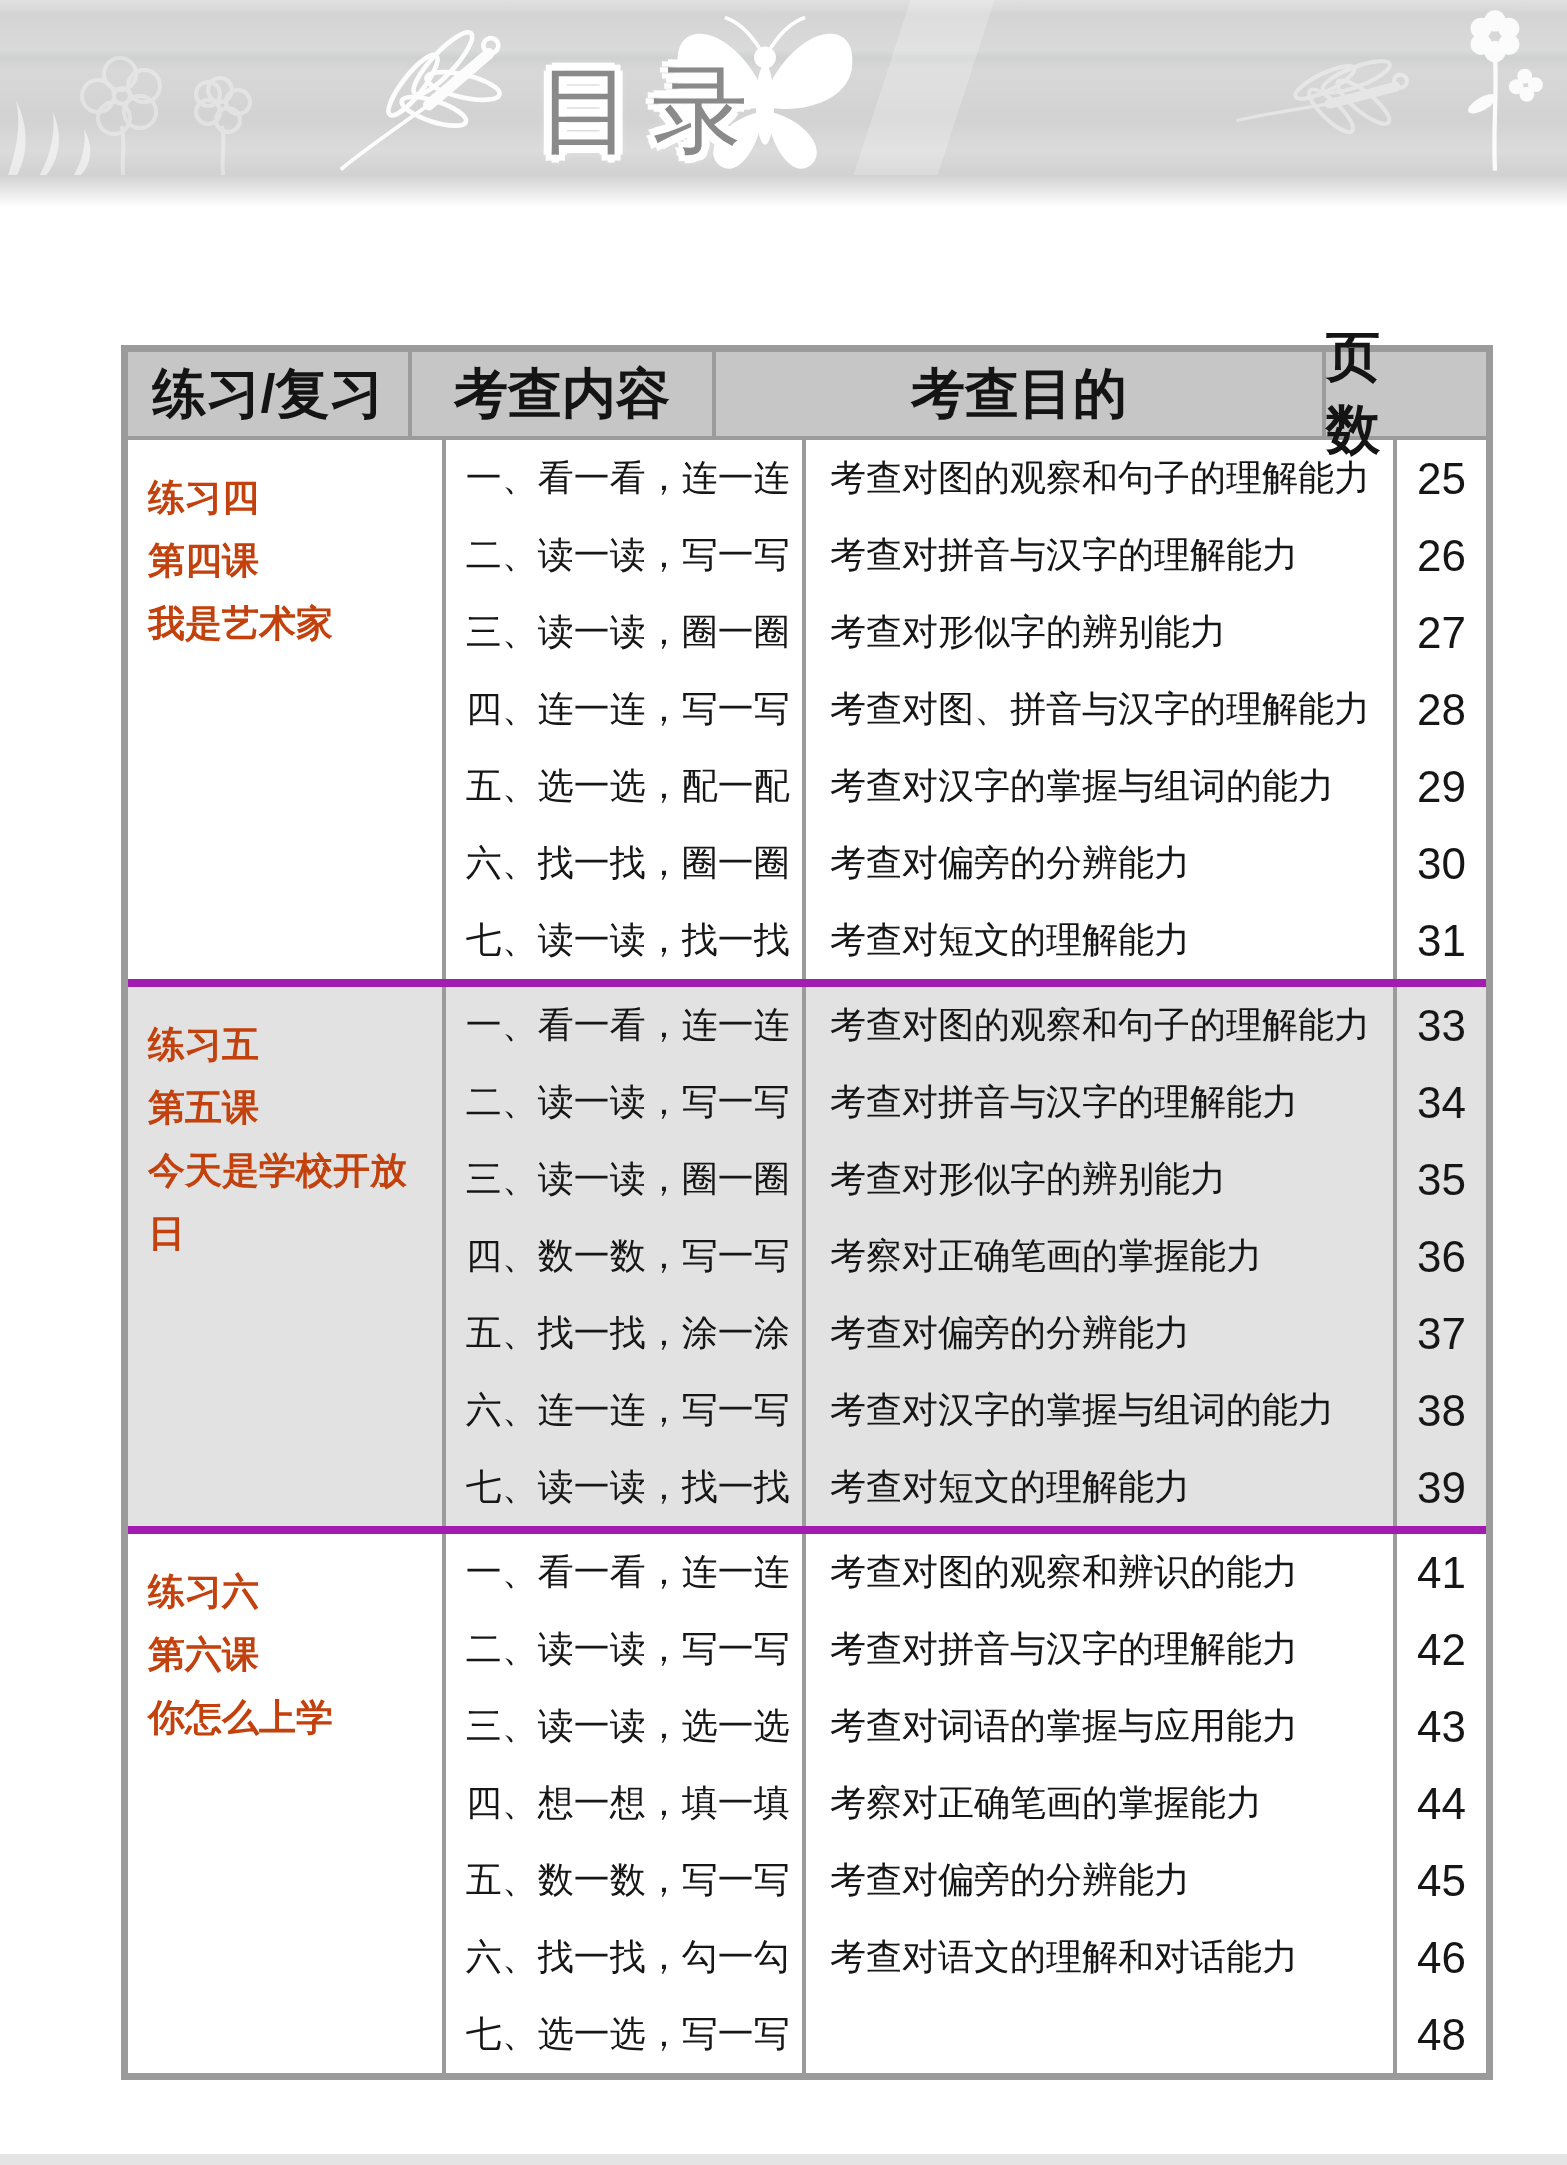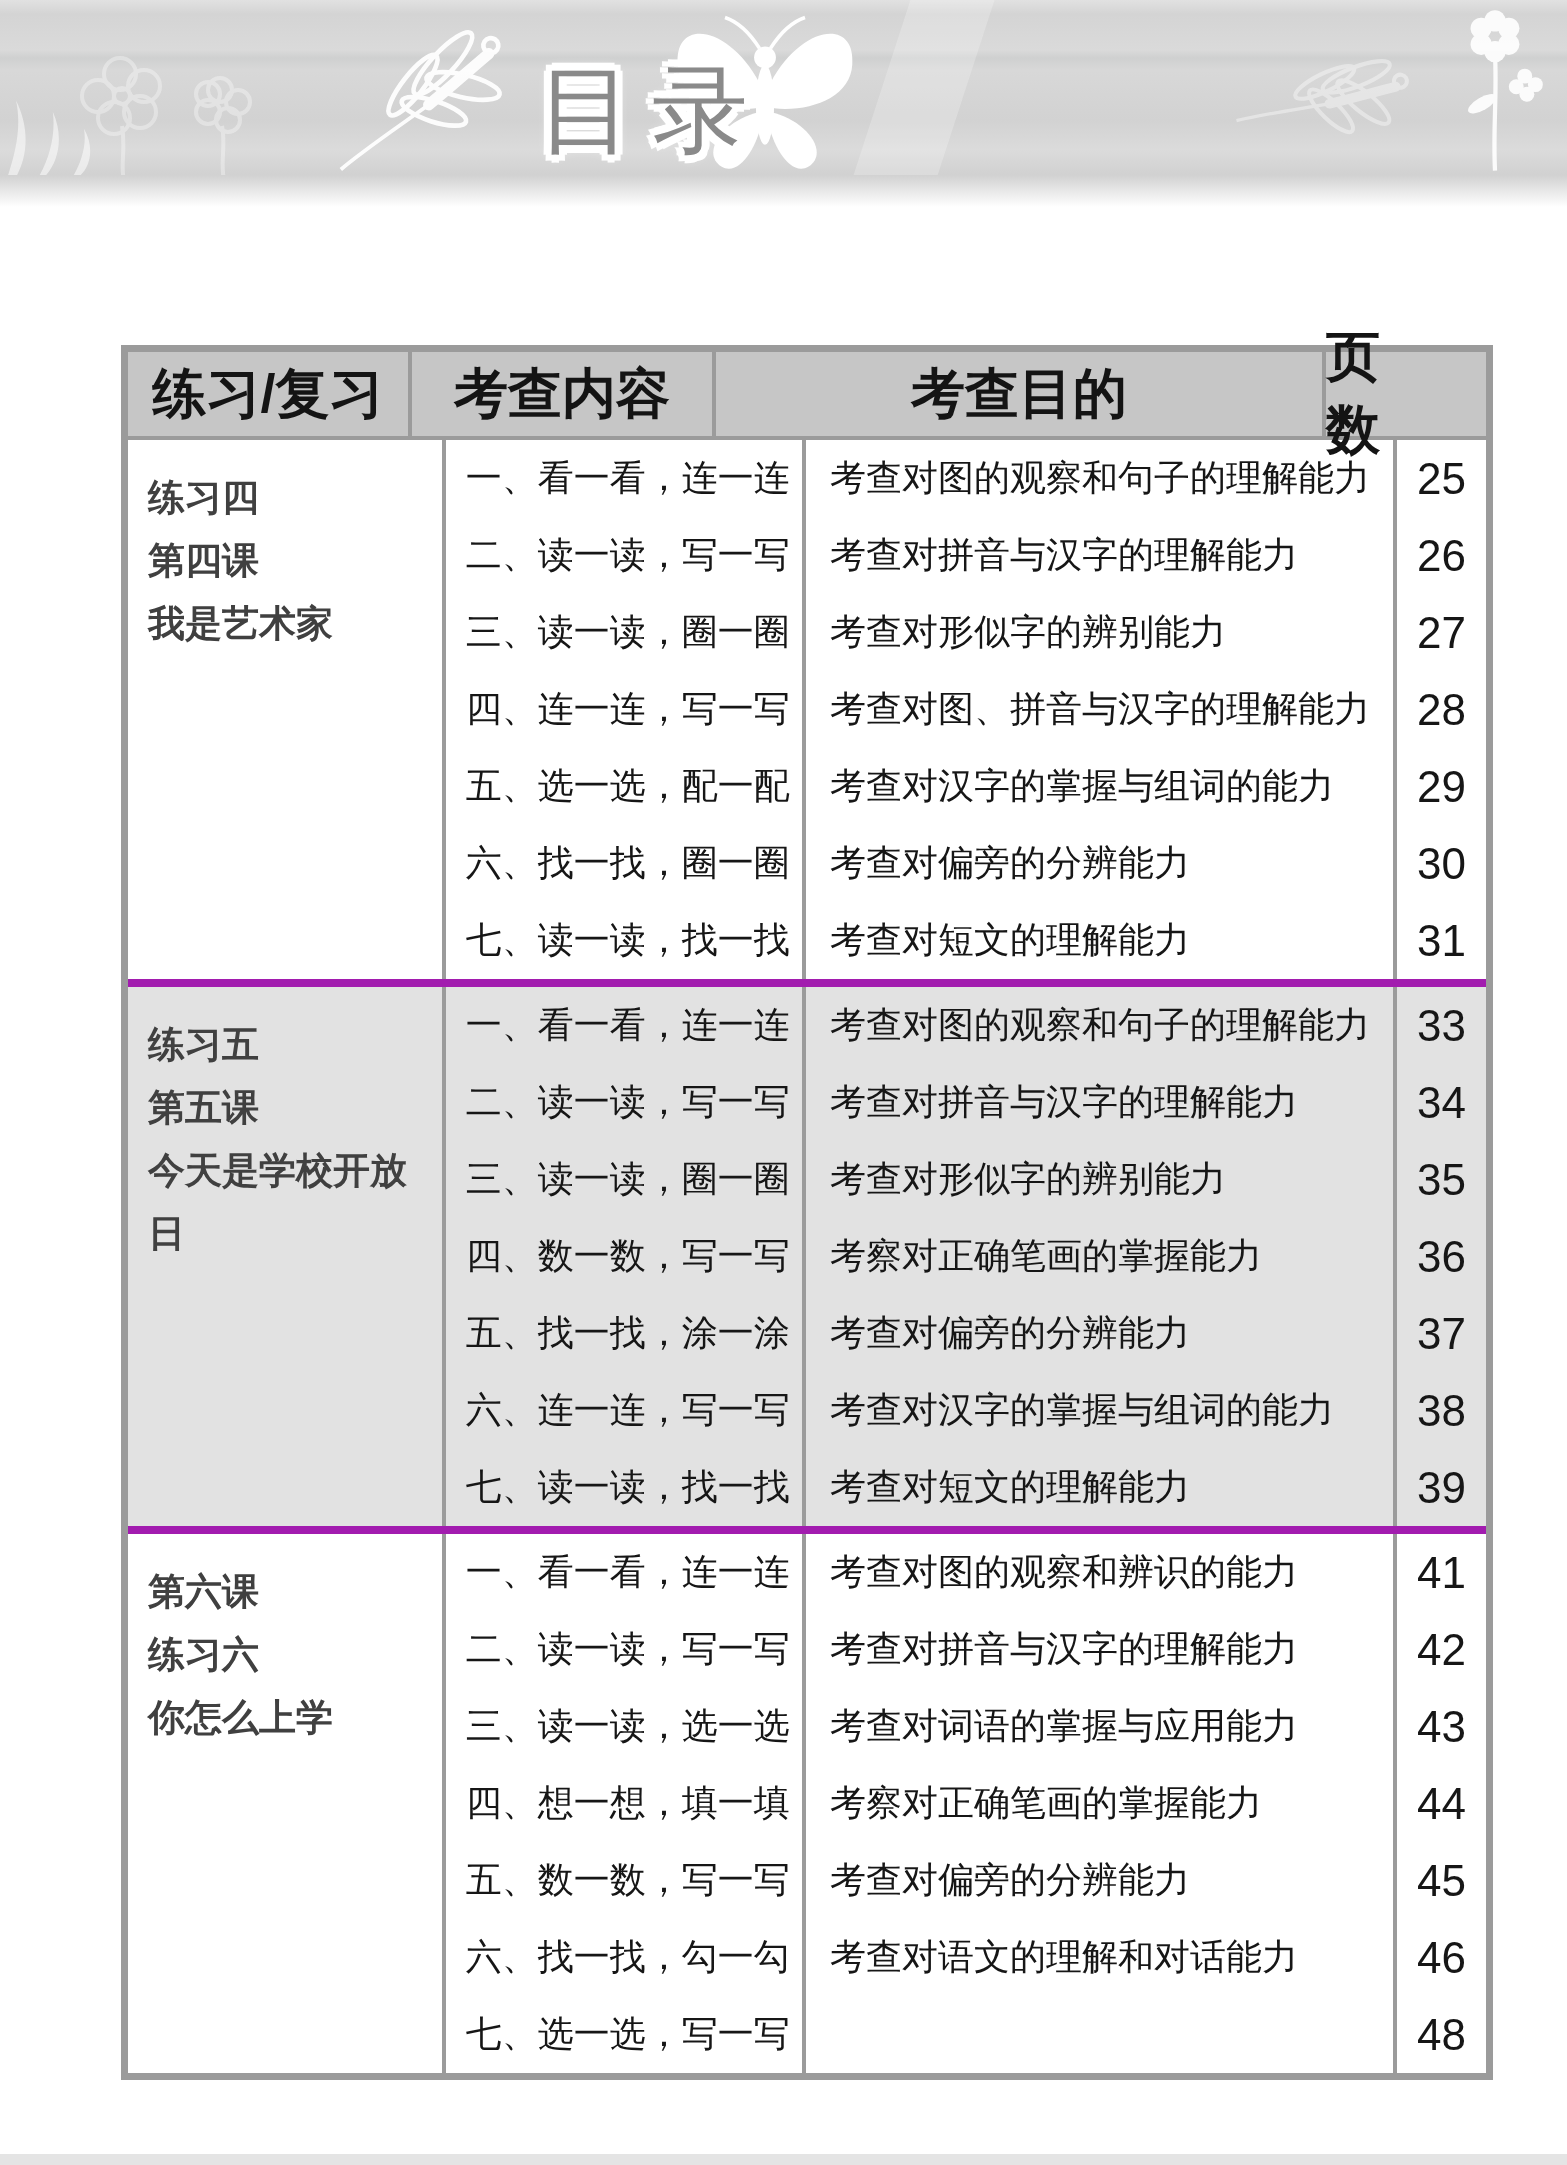--- a/index.html
+++ b/index.html
@@ -52,21 +52,21 @@
   .hcell.h3 { width:610px; border-left:4px solid #9b9b9b; }
   .hcell.h4 { width:96px;  border-left:4px solid #9b9b9b; }
 
   .section { display:flex; background:#ffffff; }
   .section + .section { border-top:8px solid #a21caf; }
   .section.shaded { background:#e2e2e2; }
   .col { box-sizing:border-box; }
   .col1 {
     width:323px; padding:26px 8px 0 20px;
     font-family:"Liberation Sans", sans-serif; font-weight:bold;
-    font-size:37px; line-height:63px; color:#404040;
+    font-size:37px; line-height:63px; color:#c2410c;
   }
   .col2 { width:372px; border-left:4px solid #9b9b9b; }
   .col3 { width:610px; border-left:4px solid #9b9b9b; }
   .col4 { width:96px;  border-left:4px solid #9b9b9b; }
   .cell {
     height:77px; display:flex; align-items:center;
     font-family:"Liberation Serif", serif; font-size:36px; color:#161616;
     white-space:nowrap;
   }
   .col2 .cell { padding-left:20px; }
@@ -242,22 +242,22 @@
           <div class="cell">34</div>
           <div class="cell">35</div>
           <div class="cell">36</div>
           <div class="cell">37</div>
           <div class="cell">38</div>
           <div class="cell">39</div>
         </div>
       </div>
       <div class="section">
         <div class="col col1">
+          <div class="title-line">练习六</div>
           <div class="title-line">第六课</div>
-          <div class="title-line">练习六</div>
           <div class="title-line">你怎么上学</div>
         </div>
         <div class="col col2">
           <div class="cell">一、看一看，连一连</div>
           <div class="cell">二、读一读，写一写</div>
           <div class="cell">三、读一读，选一选</div>
           <div class="cell">四、想一想，填一填</div>
           <div class="cell">五、数一数，写一写</div>
           <div class="cell">六、找一找，勾一勾</div>
           <div class="cell">七、选一选，写一写</div>

